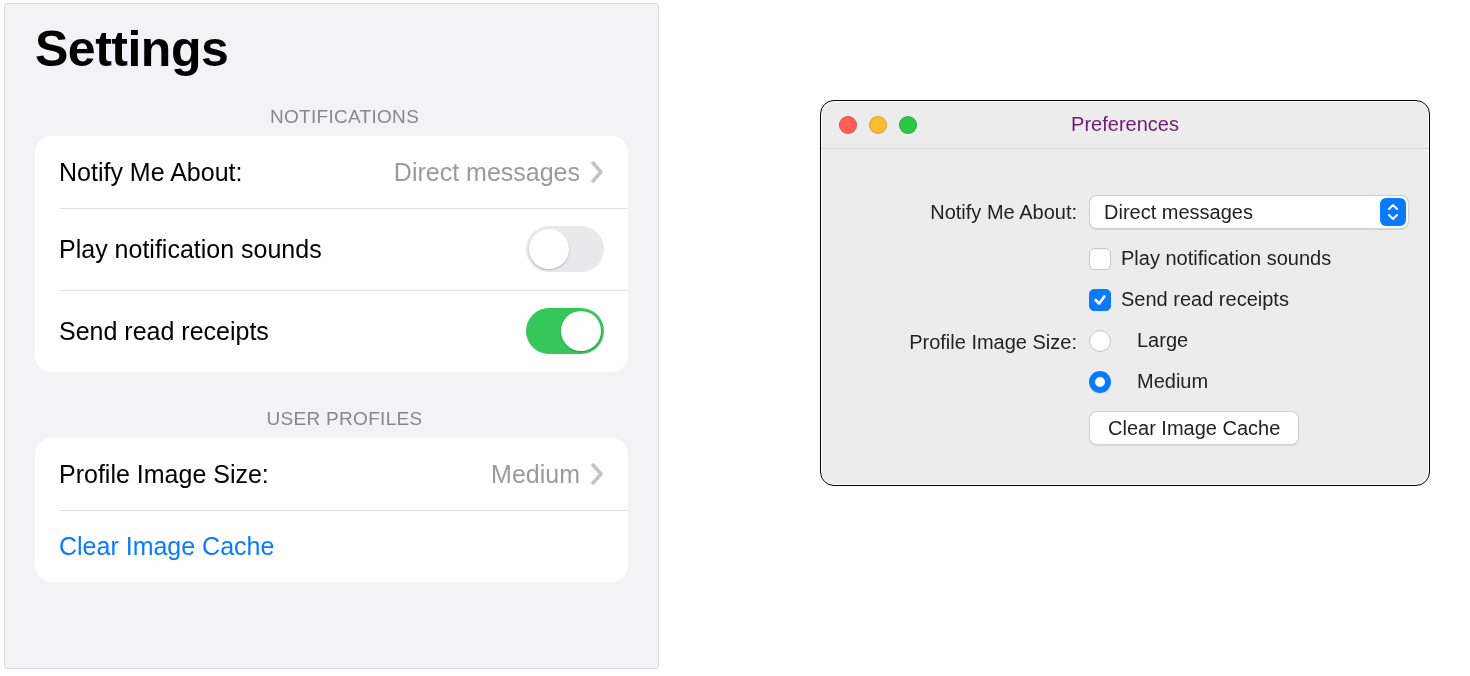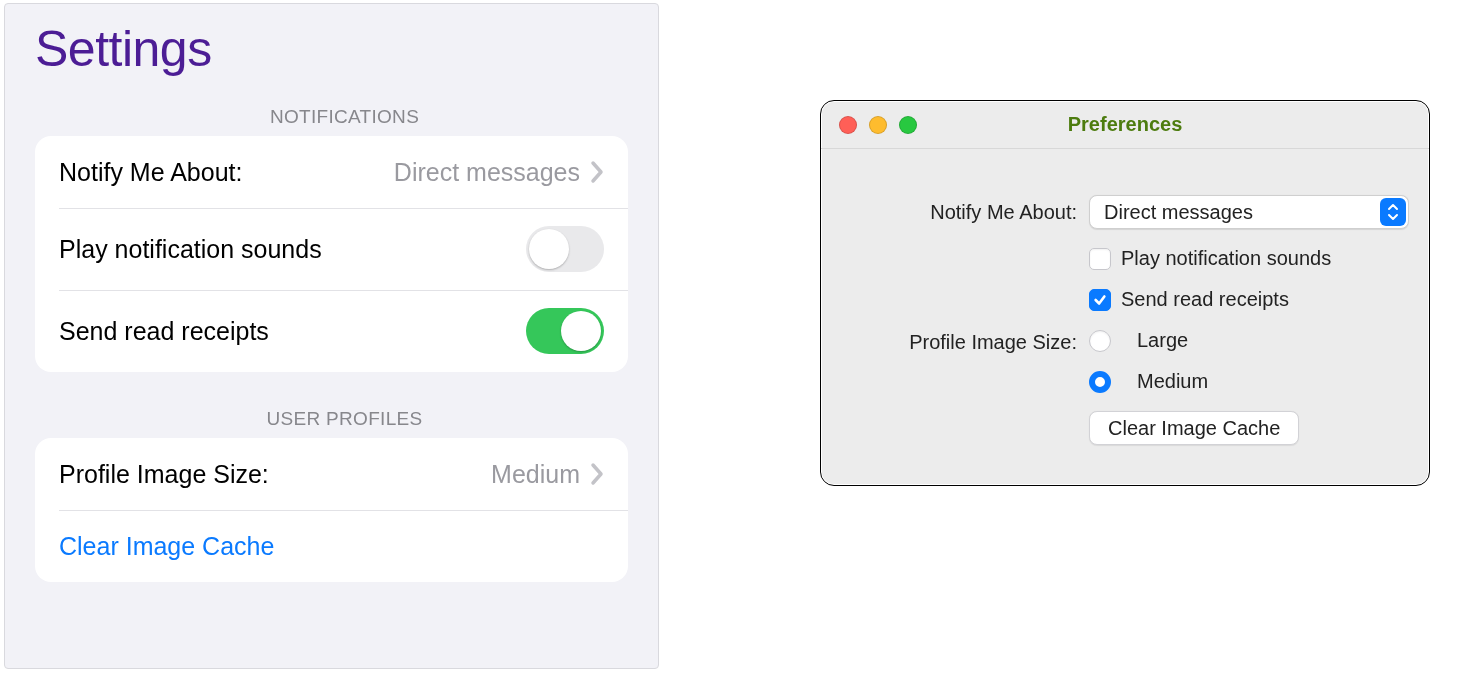--- a/index.html
+++ b/index.html
@@ -19,23 +19,23 @@
     top: 3px;
     width: 655px;
     height: 666px;
     background: #f2f2f7;
     border: 1px solid #d9d9de;
     border-radius: 4px;
     padding: 10px 30px 0 30px;
   }
   .ios-title {
     font-size: 50px;
-    font-weight: 400;
+    font-weight: 700;
     letter-spacing: -0.5px;
-    color: #4c1d95;
+    color: #000000;
     margin-top: 6px;
     margin-bottom: 28px;
   }
   .section-header {
     font-size: 19px;
     color: #87878c;
     letter-spacing: 0.3px;
     margin-left: 26px;
     margin-bottom: 8px;
     text-transform: uppercase;
@@ -130,22 +130,22 @@
   }
   .tl {
     width: 18px; height: 18px; border-radius: 50%;
   }
   .tl-red    { background: #ff5f57; border: 0.5px solid rgba(0,0,0,0.15); }
   .tl-yellow { background: #febc2e; border: 0.5px solid rgba(0,0,0,0.15); }
   .tl-green  { background: #28c840; border: 0.5px solid rgba(0,0,0,0.15); }
   .mac-title {
     margin: 0 auto;
     font-size: 20px;
-    font-weight: 700;
-    color: #4d7c0f;
+    font-weight: 400;
+    color: #701a75;
   }
   .mac-body {
     padding: 46px 20px 40px 20px;
     display: grid;
     grid-template-columns: 248px 1fr;
     row-gap: 18px;
     align-items: center;
     font-size: 20px;
     color: #222;
   }

